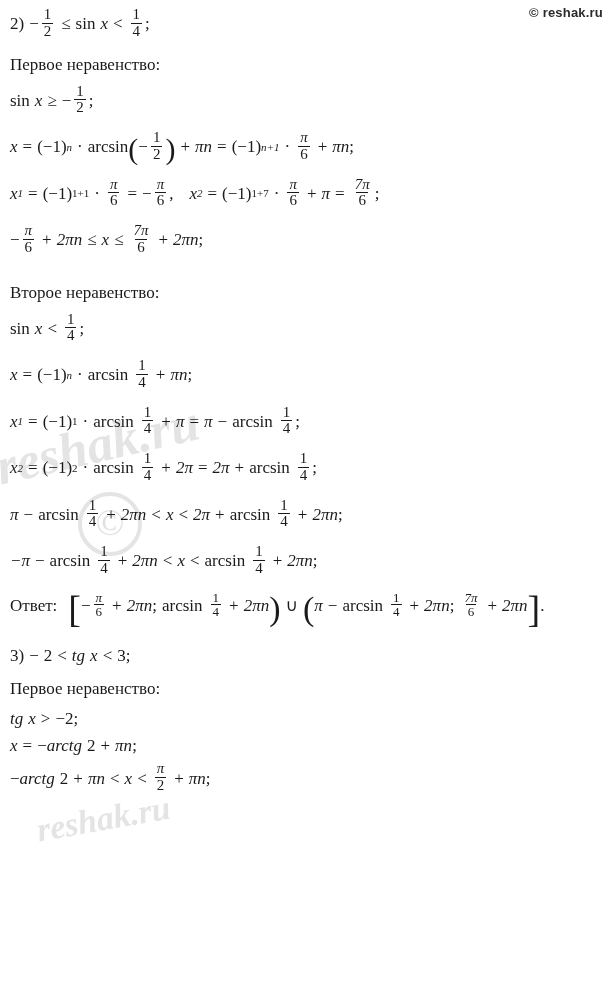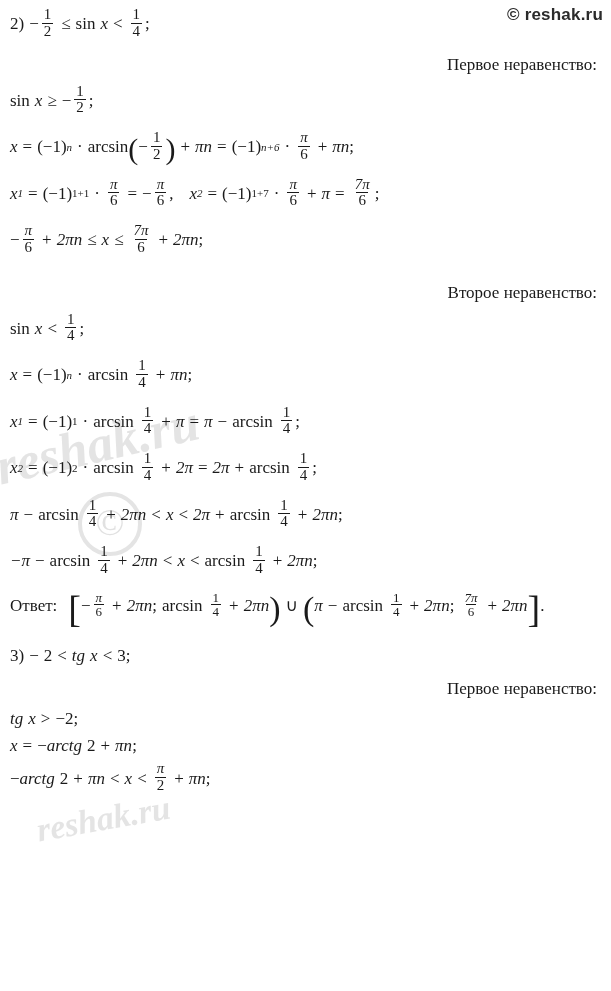--- a/index.html
+++ b/index.html
@@ -21,21 +21,21 @@
     width: 611px;
     height: 991px;
     padding: 0;
   }
 
   .watermark-brand {
     position: absolute;
     top: 5px;
     right: 8px;
     font-family: "Liberation Sans", sans-serif;
-    font-size: 17px;
+    font-size: 13px;
     font-weight: bold;
     color: #2b2b2b;
     letter-spacing: 0.2px;
   }
 
   .wm {
     position: absolute;
     font-family: "Liberation Serif", serif;
     color: rgba(130,130,130,0.22);
     font-style: italic;
@@ -87,21 +87,20 @@
     line-height: 1.15;
     margin: 0 0 7px 0;
     white-space: nowrap;
   }
   .line.tall { margin-bottom: 14px; }
   .gap-lg { margin-bottom: 26px; }
 
   .heading {
     font-size: 17px;
     margin: 0 0 10px 0;
-    text-align: right;
   }
 
   .it { font-style: italic; }
   .sp { display: inline-block; width: 5px; }
   .sp-w { display: inline-block; width: 11px; }
 
   
   .frac {
     display: inline-flex;
     flex-direction: column;
@@ -236,21 +235,21 @@
         <span class="sp"></span>
       <span>+</span>
         <span class="sp"></span>
       <span class="it">πn</span>
         <span class="sp"></span>
       <span>=</span>
         <span class="sp"></span>
       <span>(</span>
         <span>−1</span>
         <span>)</span>
-        <sup class="it">n+6</sup>
+        <sup class="it">n+1</sup>
         <span class="sp"></span>
       <span>·</span>
         <span class="sp"></span>
       <span class="frac">
         <span class="num it">π</span>
         <span class="den">6</span>
       </span>
       <span class="sp"></span>
         <span>+</span>
         <span class="sp"></span>

